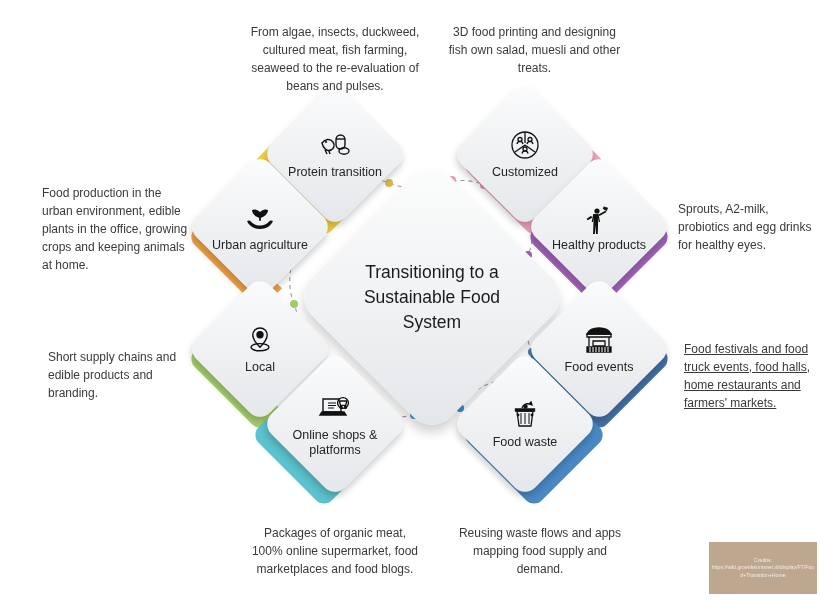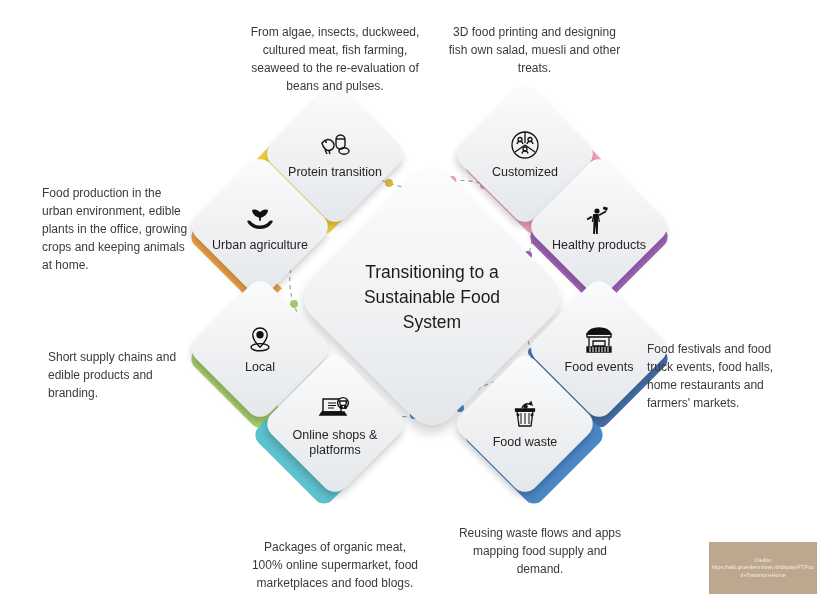--- a/index.html
+++ b/index.html
@@ -293,26 +293,27 @@
       <span class="lbl">Food waste</span>
     </div>
   </div>
 
   <div class="cap c" style="left:240px;top:23px;width:190px;">From algae, insects, duckweed, cultured meat, fish farming, seaweed to the re-evaluation of beans and pulses.</div>
 
   <div class="cap c" style="left:447px;top:23px;width:175px;">3D food printing and designing fish own salad, muesli and other treats.</div>
 
   <div class="cap r" style="left:42px;top:184px;width:152px;">Food production in the urban environment, edible plants in the office, growing crops and keeping animals at home.</div>
 
+  <div class="cap l" style="left:678px;top:200px;width:144px;">Sprouts, A2-milk, probiotics and egg drinks for healthy eyes.</div>
 
   <div class="cap r" style="left:48px;top:348px;width:146px;">Short supply chains and edible products and branding.</div>
 
-  <div class="cap l" style="left:647px;top:340px;width:136px;">Food festivals and food truck events, food halls, home restaurants and farmers' markets.</div>
-
-  <div class="cap c" style="left:247px;top:524px;width:176px;margin-top:14px;">Packages of organic meat, 100% online supermarket, food marketplaces and food blogs.</div>
+  <div class="cap l" style="left:684px;top:340px;width:136px;text-decoration:underline;">Food festivals and food truck events, food halls, home restaurants and farmers' markets.</div>
+
+  <div class="cap c" style="left:247px;top:524px;width:176px;">Packages of organic meat, 100% online supermarket, food marketplaces and food blogs.</div>
 
   <div class="cap c" style="left:457px;top:524px;width:166px;">Reusing waste flows and apps mapping food supply and demand.</div>
 
   <div id="credits">
     <div class="ctext">
       <span>Credits:</span><br>
       <span>https://wiki.groenkennisnet.nl/display/FT/Food+Transition+Home</span>
     </div>
   </div>
 

